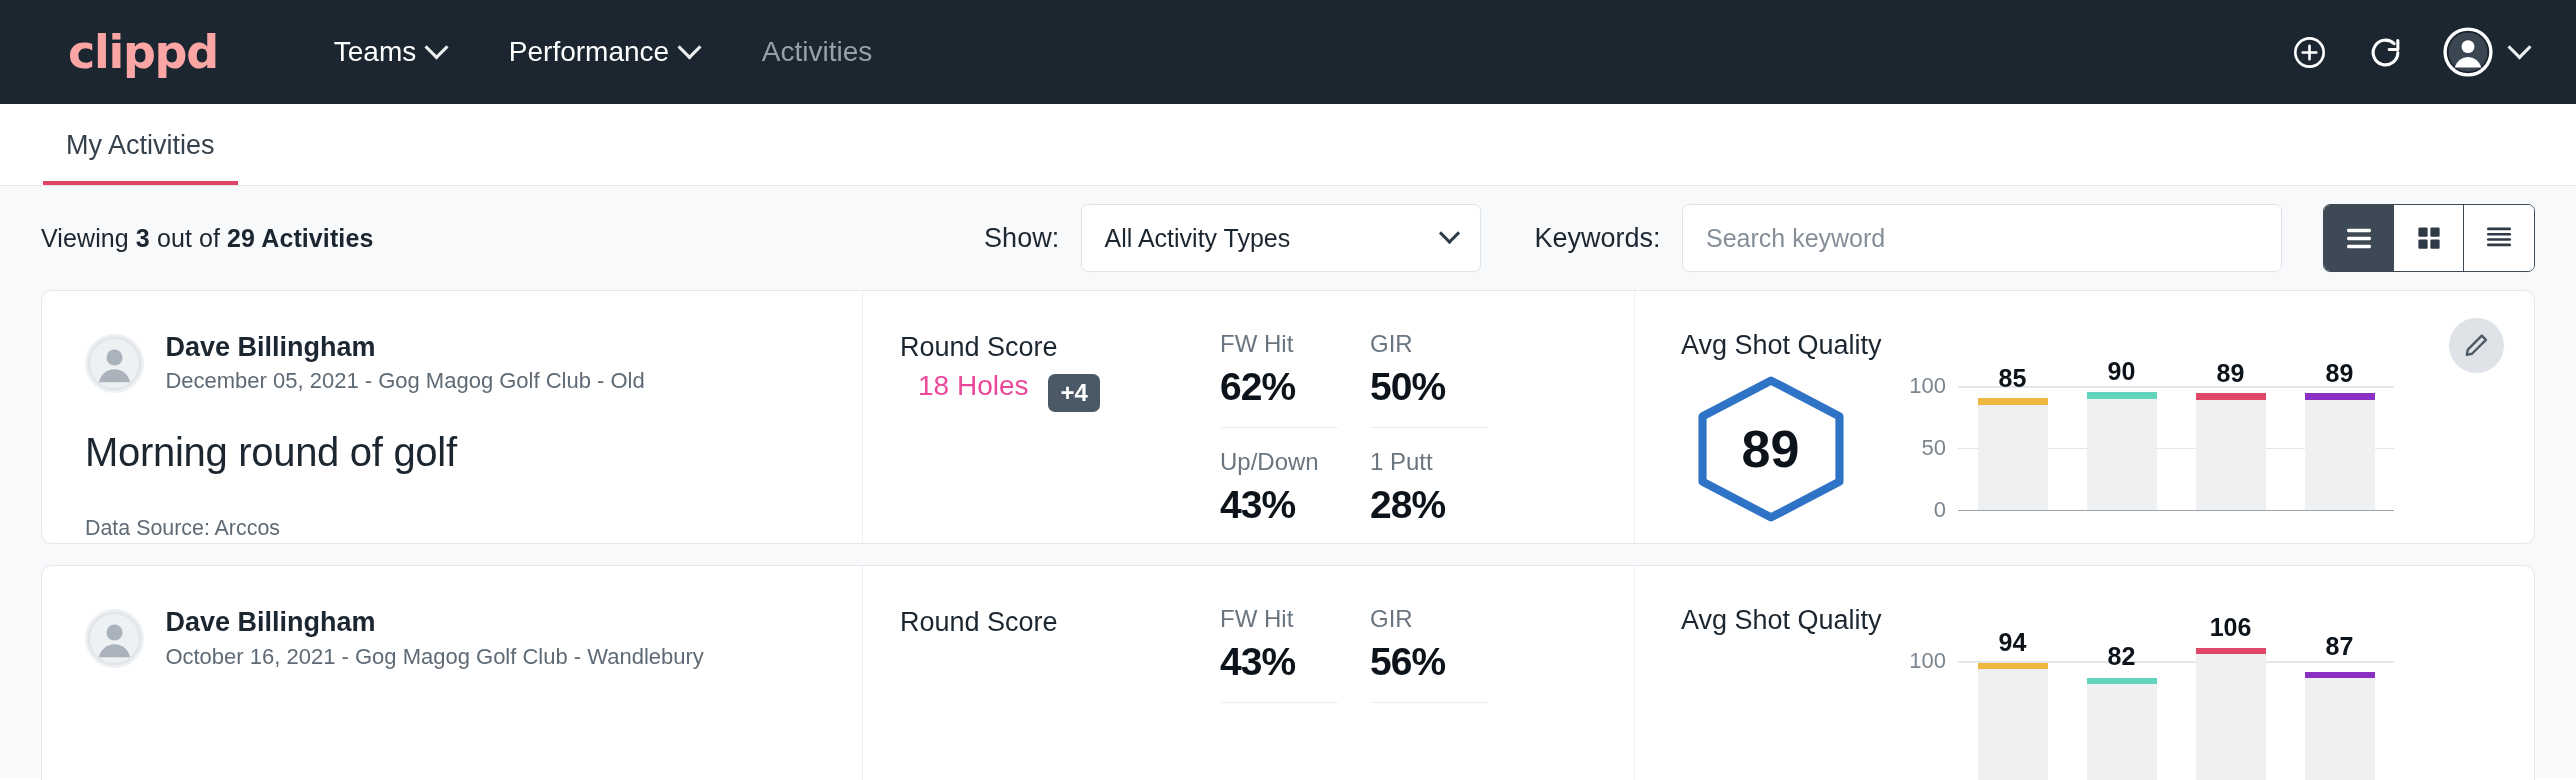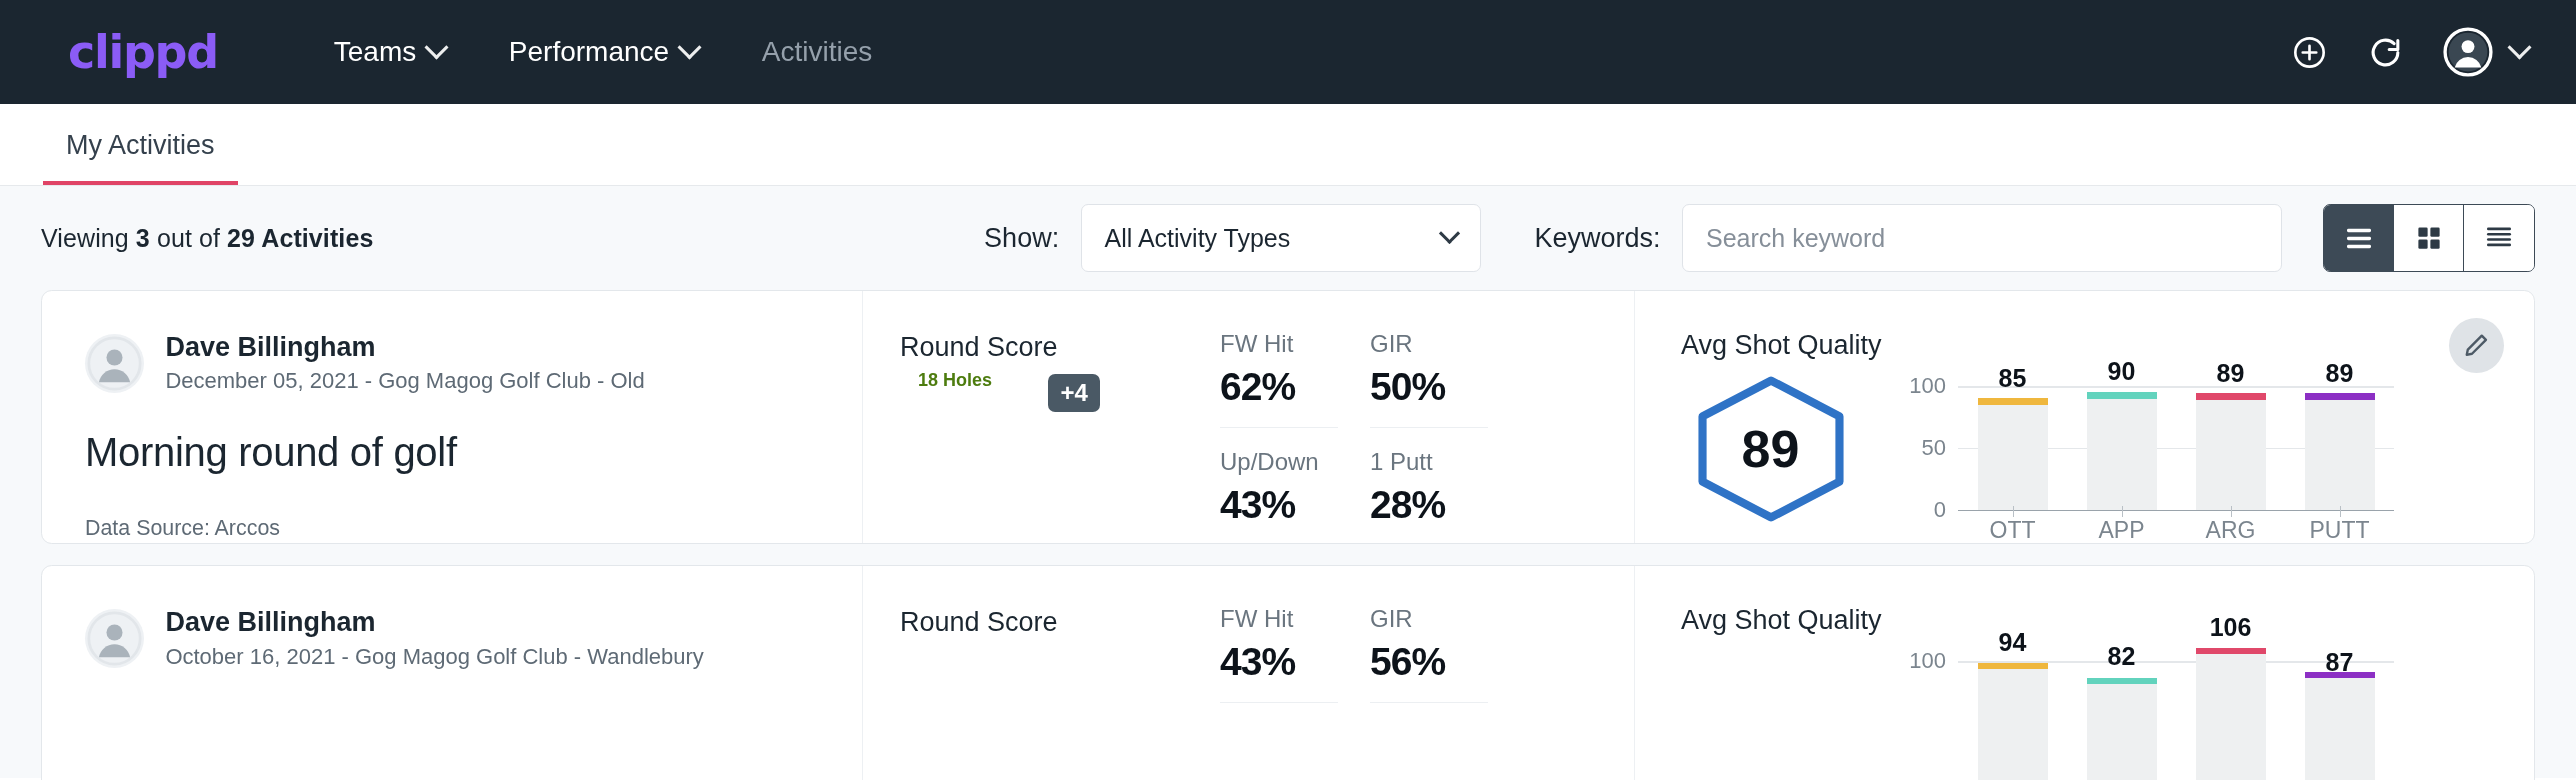--- a/index.html
+++ b/index.html
@@ -17,21 +17,21 @@
     height: 104px;
     background: #1b2630;
     display: flex;
     align-items: center;
     padding: 0 48px 0 68px;
     position: relative;
   }
   .brand {
     font-size: 46px;
     font-weight: 700;
-    color: #8b5cf6;
+    color: #fca5a5;
     letter-spacing: -1.3px;
     margin-right: 86px;
     font-family: "DejaVu Sans", sans-serif;
   }
   .navlinks { display: flex; align-items: center; gap: 4px; }
   .navitem {
     display: flex;
     align-items: center;
     gap: 11.6px;
     color: #ffffff;
@@ -185,21 +185,21 @@
     line-height: .95; letter-spacing: -3.6px;
   }
   .badge {
     position: absolute;
     left: 148px; top: 3.6px;
     background: #4a5965; color: #fff;
     font-size: 24px; font-weight: 700;
     border-radius: 7.1px;
     padding: 5.4px 12.5px;
   }
-  .holes { font-size: 18px; color: #4d7c0f; margin-left: 18px; padding-bottom: 7.1px; font-weight: bold; }
+  .holes { font-size: 28px; color: #ec4899; margin-left: 18px; padding-bottom: 7.1px; }
 
   .col-stats { width: 414px; padding: 39px 0 0 0; display: flex; }
   .stat-col { width: 150px; }
   .stat-lbl { font-size: 24px; color: #6a757f; }
   .stat-val { font-size: 39px; font-weight: 700; color: #0d131a; margin-top: 7px; letter-spacing: -0.9px; }
   .stat-div { border-top: 1.8px solid #eceff2; margin: 18px 32px 19.6px 0; }
 
   .col-quality { flex: 1; padding: 39px 0 0 46px; border-left: 1.8px solid #edf0f3; display:flex; flex-direction:column;}
   .q-body { display: flex; align-items: flex-start; margin-top: 12.5px; }
   .hexwrap { width: 179px; flex: 0 0 auto; display:flex; align-items:center; justify-content:center;}
@@ -436,38 +436,20 @@
                     <div class="barlabel" style="bottom: 122px;">89</div>
                   </div>
                   <div class="barcell">
                     <div class="bar" style="height: 110px;">
                       <div class="cap" style="background: rgb(140, 47, 196);"></div>
                     </div>
                     <div class="barlabel" style="bottom: 122px;">89</div>
                   </div>
                 </div>
               </div>
-              <div class="xaxis">
-                <div class="xcellwrap">
-                  <div class="xtickmark"></div>
-                  <div class="xcell">OTT</div>
-                </div>
-                <div class="xcellwrap">
-                  <div class="xtickmark"></div>
-                  <div class="xcell">APP</div>
-                </div>
-                <div class="xcellwrap">
-                  <div class="xtickmark"></div>
-                  <div class="xcell">ARG</div>
-                </div>
-                <div class="xcellwrap">
-                  <div class="xtickmark"></div>
-                  <div class="xcell">PUTT</div>
-                </div>
-              </div>
             </div>
       </div>
     </div>
 
     <div class="editbtn">
       <svg width="28.6" height="28.6" viewBox="0 0 24 24" fill="none" stroke="#4d5a66" stroke-width="2">
         <path d="M16.6 3.9l3.5 3.5L8.4 19.1l-4.4.9.9-4.4z" stroke-linejoin="round"></path>
       </svg>
     </div>
   </div>
@@ -550,21 +532,21 @@
                   <div class="barcell">
                     <div class="bar" style="height: 131px;">
                       <div class="cap" style="background: rgb(224, 72, 106);"></div>
                     </div>
                     <div class="barlabel" style="bottom: 143px;">106</div>
                   </div>
                   <div class="barcell">
                     <div class="bar" style="height: 107px;">
                       <div class="cap" style="background: rgb(140, 47, 196);"></div>
                     </div>
-                    <div class="barlabel" style="bottom: 108px;">87</div>
+                    <div class="barlabel" style="bottom: 124px;">87</div>
                   </div>
                 </div>
               </div>
             </div>
       </div>
     </div>
 
   </div>
 </div>
 </div>

